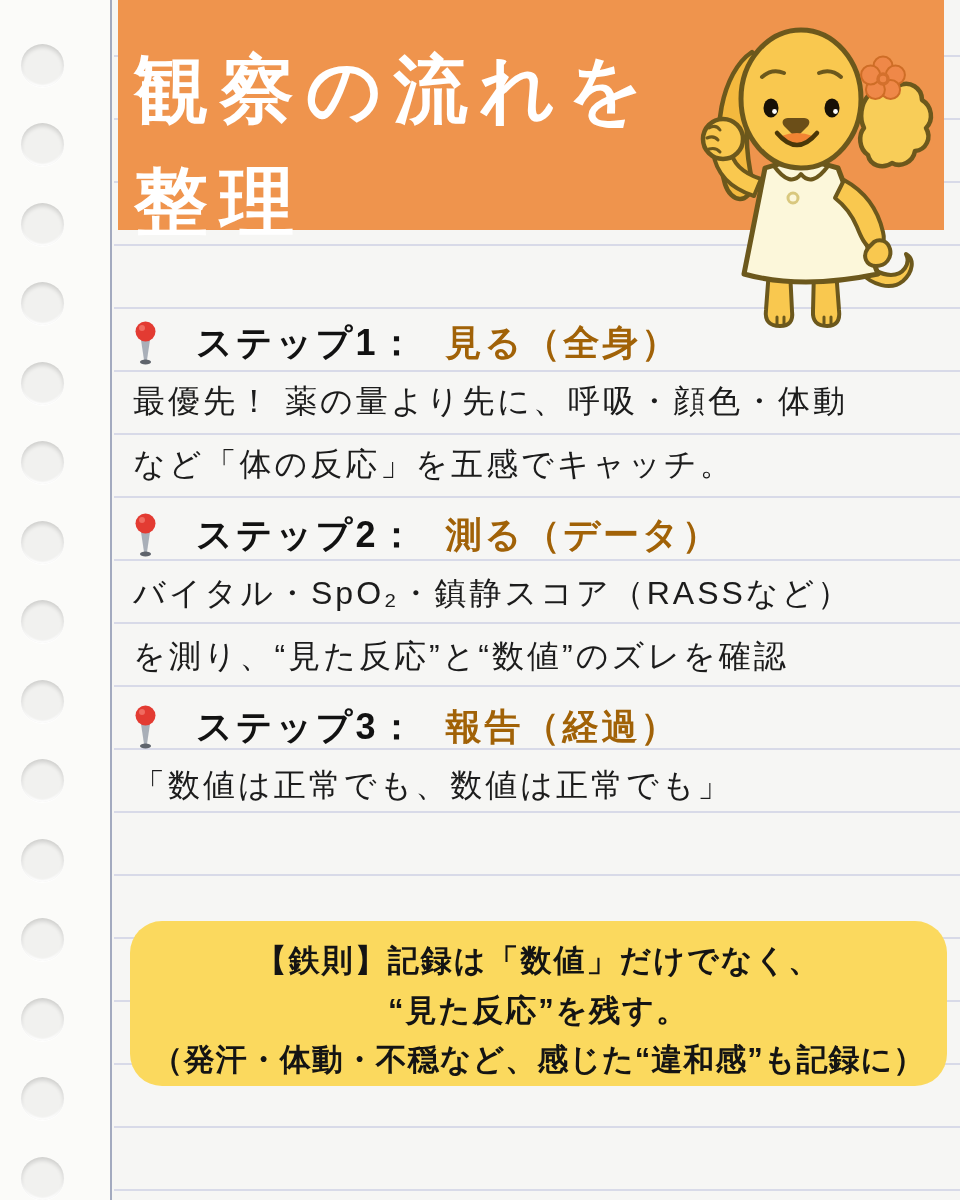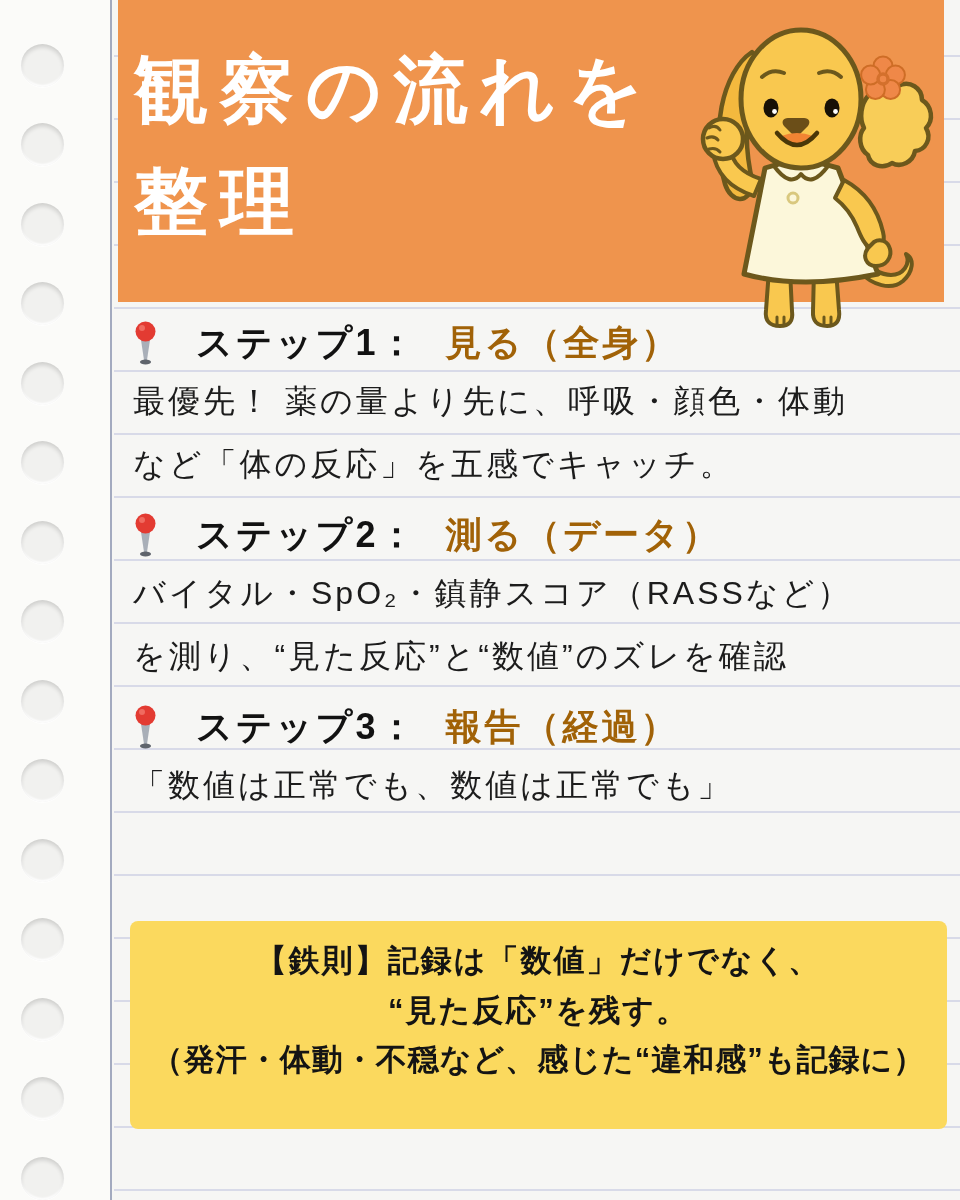--- a/index.html
+++ b/index.html
@@ -42,21 +42,21 @@
     background: #F1F1EF;
     box-shadow: inset 0 3px 4px rgba(0,0,0,0.14),
                 inset 0 -2px 2px rgba(255,255,255,0.95),
                 0 1px 1px rgba(255,255,255,0.8);
   }
 
   
   .header {
     position: absolute;
     left: 118px; right: 16px; top: 0;
-    height: 302px;
+    height: 230px;
     background: #EF944D;
     z-index: 1;
   }
   .page-title {
     position: absolute;
     left: 16px; top: 34px;
     color: #FFFFFF;
     font-size: 74px;
     font-weight: 700;
     letter-spacing: 12px;
@@ -99,23 +99,23 @@
     letter-spacing: 3px;
     line-height: 63px;
     color: #1C1C1C;
     white-space: nowrap;
   }
 
   
   .rule-box {
     position: absolute;
     left: 130px; top: 921px;
-    width: 817px; height: 208px;
+    width: 817px; height: 165px;
     background: #FBD95E;
-    border-radius: 8px;
+    border-radius: 32px;
     z-index: 2;
     text-align: center;
     padding-top: 15px;
     color: #141414;
     font-weight: 700;
     white-space: nowrap;
   }
   .rule-line-main { font-size: 31px; letter-spacing: 2px; line-height: 50px; }
   .rule-line-sub  { font-size: 31px; letter-spacing: 1px; line-height: 47px; }
 </style>

